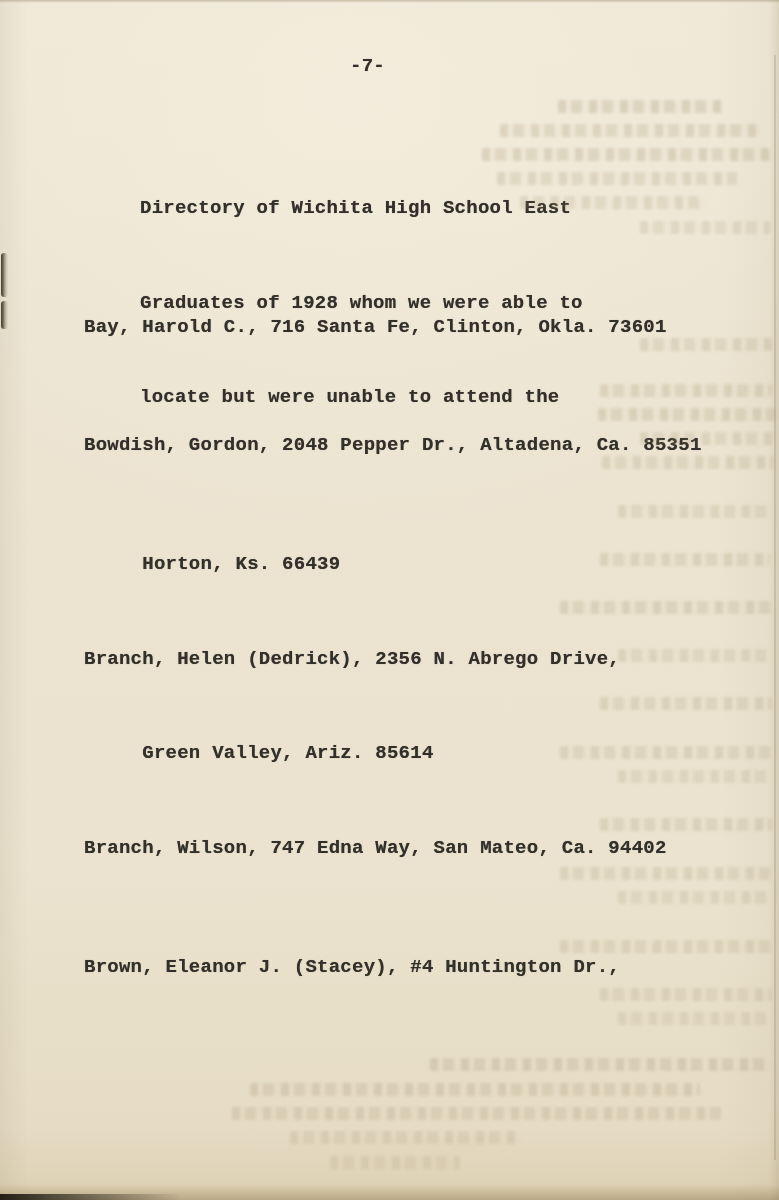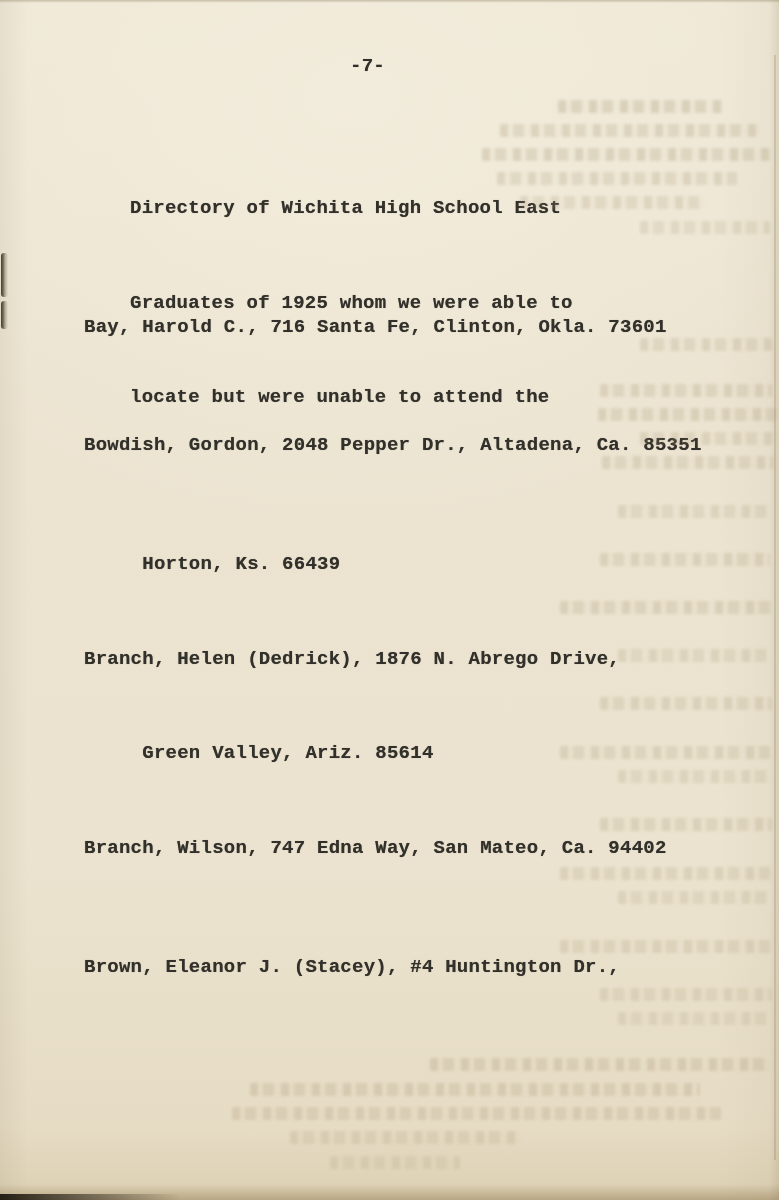--- a/index.html
+++ b/index.html
@@ -22,21 +22,21 @@
     position: absolute;
     font-size: 19px;
     font-weight: 700;
     letter-spacing: 0.25px;
     line-height: 23.7px;
     white-space: pre;
     color: #32302a;
     text-shadow: 0 0 0.7px rgba(50,48,42,0.65);
   }
   .page-number { top: 55px; left: 350px; }
-  .header-block { top: 102px; left: 130px; }
+  .header-block { top: 102px; left: 140px; }
   .dir-list { top: 221px; left: 84px; }
 
   
   .smudge {
     position: absolute;
     height: 13px;
     border-radius: 2px;
     background: repeating-linear-gradient(90deg,
       rgba(160,143,108,0.55) 0px, rgba(160,143,108,0.55) 8px,
       rgba(160,143,108,0.07) 8px,  rgba(160,143,108,0.07) 13px,
@@ -76,38 +76,38 @@
 
 <div class="page">
 
   <div class="type page-number">-7-</div>
 
   <div class="type header-block">
     
   
       <div>Directory of Wichita High School East</div>
     
-      <div>Graduates of 1925 whom we were able to</div>
+      <div>Graduates of 1928 whom we were able to</div>
     
       <div>locate but were unable to attend the</div>
     
     </div>
 
   <div class="type dir-list">
     
   
       <div>Bay, Harold C., 716 Santa Fe, Clinton, Okla. 73601</div>
     
     
       <div>Bowdish, Gordon, 2048 Pepper Dr., Altadena, Ca. 85351</div>
     
     
       <div>     Horton, Ks. 66439</div>
     
-      <div>Branch, Helen (Dedrick), 1876 N. Abrego Drive,</div>
+      <div>Branch, Helen (Dedrick), 2356 N. Abrego Drive,</div>
     
       <div>     Green Valley, Ariz. 85614</div>
     
       <div>Branch, Wilson, 747 Edna Way, San Mateo, Ca. 94402</div>
     
     
       <div>Brown, Eleanor J. (Stacey), #4 Huntington Dr.,</div>
     
       
     

